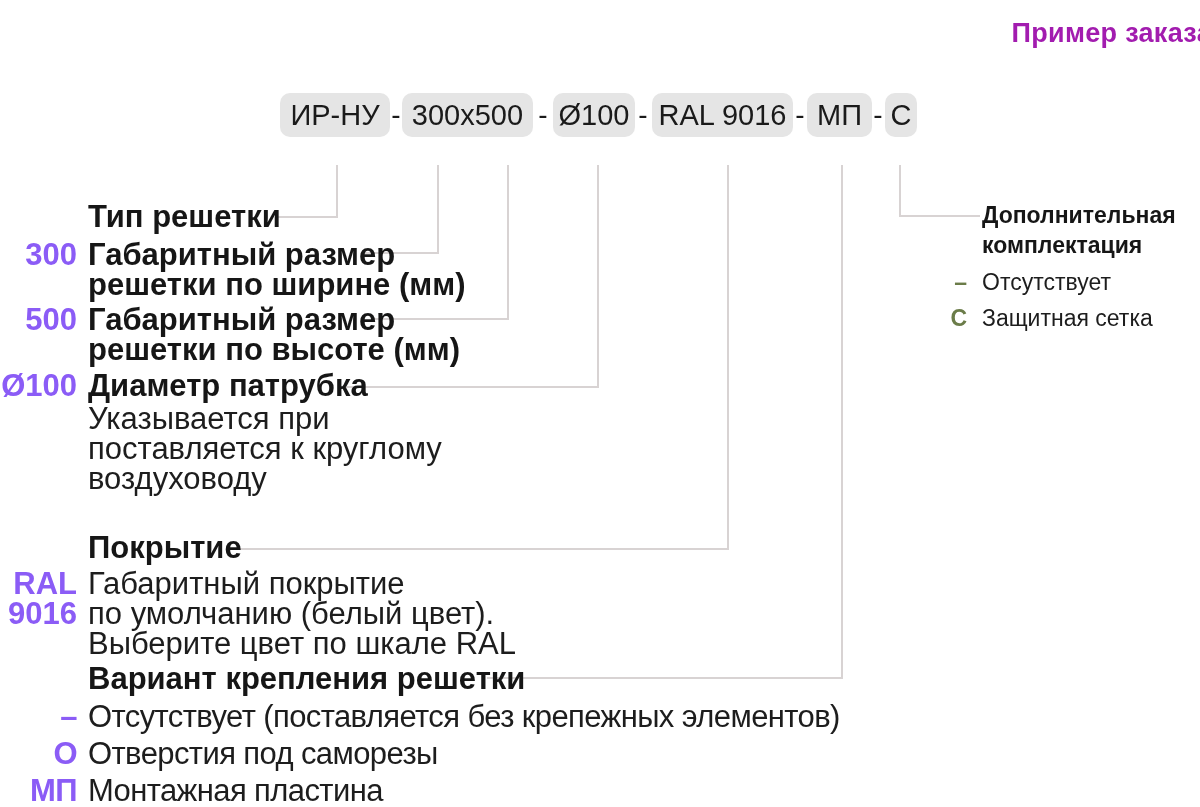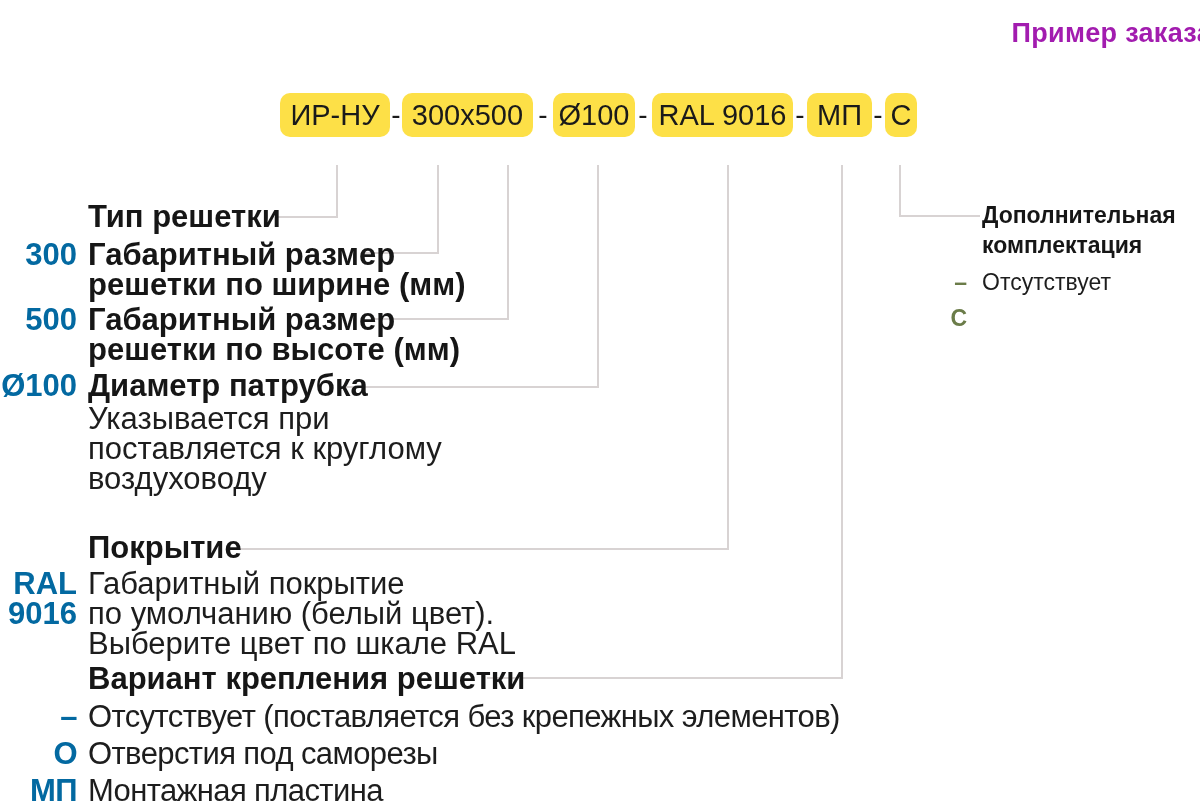--- a/index.html
+++ b/index.html
@@ -7,21 +7,21 @@
     position:relative; width:1200px; height:807px; background:#ffffff;
     font-family:"Liberation Sans", sans-serif; color:#1d1d1d; overflow:hidden;
   }
   .title {
     position:absolute; top:6px; left:0; width:100%; text-align:right;
     font-size:27px; font-weight:700; color:#a21caf; margin:12px; letter-spacing:0.3px;
   }
 
   
   .box {
-    position:absolute; top:93px; height:44px; background:#fde047; border-radius:10px;
+    position:absolute; top:93px; height:44px; background:#e5e5e5; border-radius:10px;
     display:flex; align-items:center; justify-content:center;
     font-size:29px; color:#1a1a1a; white-space:nowrap;
   }
   .b1{left:280px;width:110px} .b2{left:402px;width:131px} .b3{left:553px;width:82px}
   .b4{left:652px;width:141px} .b5{left:807px;width:65px} .b6{left:885px;width:32px}
   .sep {
     position:absolute; top:93px; height:44px; width:10px;
     display:flex; align-items:center; justify-content:center;
     font-size:28px; color:#1a1a1a;
   }
@@ -37,21 +37,21 @@
   .c4 { left:343px; width:254px; height:221px; }
   .c5 { left:238px; width:489px; height:383px; }
   .c6 { left:487px; width:354px; height:512px; }
   .c7 { left:899px; width:79px;  height:50px; }
 
   
   .lrow { position:absolute; left:88px; font-size:31px; line-height:30px; white-space:nowrap; }
   .bold { font-weight:700; color:#161616; }
   .lcode {
     position:absolute; right:calc(100% + 11px); top:0;
-    color:#0369a1; font-weight:700; text-align:right; white-space:nowrap; line-height:30px;
+    color:#8b5cf6; font-weight:700; text-align:right; white-space:nowrap; line-height:30px;
   }
   .alt { letter-spacing:-0.6px; }
 
   
   .rrow { position:absolute; left:982px; font-size:23px; line-height:30px; white-space:nowrap; }
   .rcode {
     position:absolute; right:calc(100% + 15px); top:0;
     color:#6b7c49; font-weight:700; text-align:right; line-height:30px;
   }
 </style>
@@ -147,15 +147,16 @@
     <div>комплектация</div>
   </div>
 
   <div class="rrow" style="top:267px">
     <span class="rcode">–</span>
     <span>Отсутствует</span>
   </div>
 
   <div class="rrow" style="top:303px">
     <span class="rcode">С</span>
+    <span>Защитная сетка</span>
   </div>
 
 </div>
 
 </body></html>

